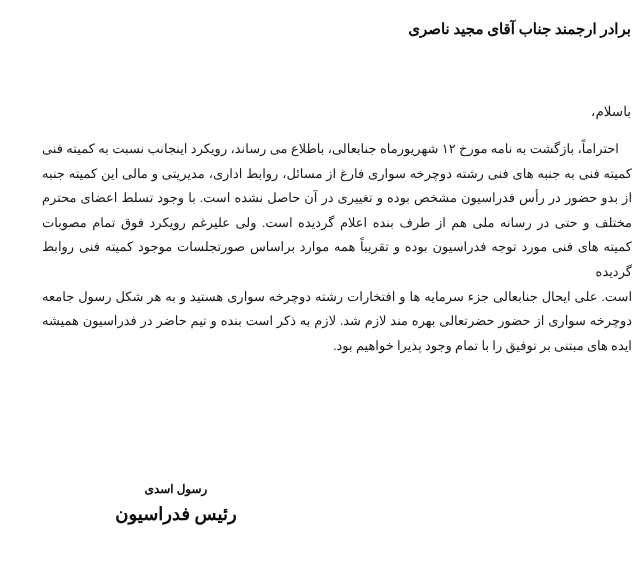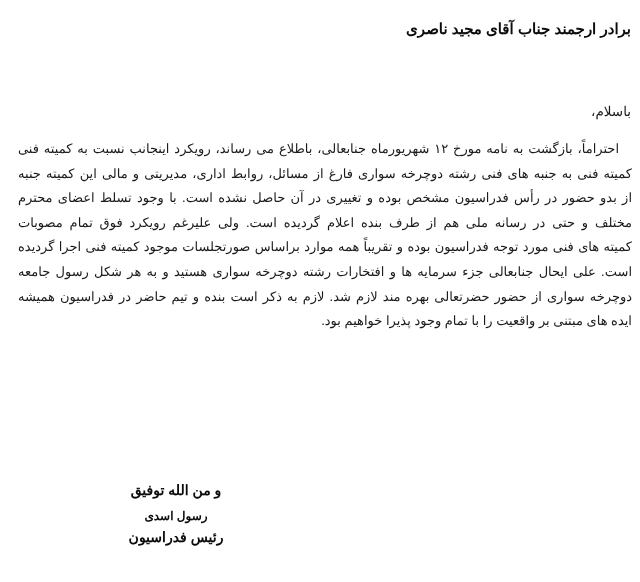--- a/index.html
+++ b/index.html
@@ -7,21 +7,21 @@
     padding: 0;
     background: #ffffff;
   }
   .page {
     position: relative;
     width: 640px;
     height: 582px;
     background: #ffffff;
     color: #000000;
     direction: rtl;
-    font-family: Liberation Sans, sans-serif;
+    font-family: Liberation Serif, serif;
     overflow: hidden;
   }
   .letter-title {
     position: absolute;
     top: 20px;
     right: 9px;
     left: 17px;
     margin: 0;
     text-align: right;
     font-size: 15px;
@@ -45,20 +45,21 @@
     left: 18px;
   }
   .body-line {
     font-size: 13px;
     line-height: 24.6px;
     color: #1a1a1c;
     text-align: justify;
     text-align-last: justify;
     -moz-text-align-last: justify;
     white-space: normal;
+    margin-left: 24px;
   }
   .body-line.first {
     margin-right: 13px;
   }
   .body-line.last {
     text-align-last: right;
     -moz-text-align-last: right;
   }
   .signature-block {
     position: absolute;
@@ -73,44 +74,43 @@
     color: #0b0b0d;
     margin-bottom: 11px;
   }
   .sig-name {
     font-size: 12px;
     font-weight: bold;
     color: #0b0b0d;
     margin-bottom: 6px;
   }
   .sig-title {
-    font-size: 14px;
+    font-size: 18px;
     font-weight: bold;
     color: #0b0b0d;
   }
 </style>
 </head>
 <body>
 
 <div class="page">
 
   <h1 class="letter-title">برادر ارجمند جناب آقای مجید ناصری</h1>
 
   <p class="salutation">باسلام،</p>
 
   <div class="letter-body">
     <div class="body-line first">احتراماً، بازگشت به نامه مورخ ۱۲ شهریورماه جنابعالی، باطلاع می رساند، رویکرد اینجانب نسبت به کمیته فنی</div>
     <div class="body-line">کمیته فنی به جنبه های فنی رشته دوچرخه سواری فارغ از مسائل، روابط اداری، مدیریتی و مالی این کمیته جنبه</div>
     <div class="body-line">از بدو حضور در رأس فدراسیون مشخص بوده و تغییری در آن حاصل نشده است. با وجود تسلط اعضای محترم</div>
     <div class="body-line">مختلف و حتی در رسانه ملی هم از طرف بنده اعلام گردیده است. ولی علیرغم رویکرد فوق تمام مصوبات</div>
-    <div class="body-line">کمیته های فنی مورد توجه فدراسیون بوده و تقریباً همه موارد براساس صورتجلسات موجود کمیته فنی اجرا گردیده</div>
+    <div class="body-line">کمیته های فنی مورد توجه فدراسیون بوده و تقریباً همه موارد براساس صورتجلسات موجود کمیته فنی روابط گردیده</div>
     <div class="body-line">است. علی ایحال جنابعالی جزء سرمایه ها و افتخارات رشته دوچرخه سواری هستید و به هر شکل رسول جامعه</div>
     <div class="body-line">دوچرخه سواری از حضور حضرتعالی بهره مند لازم شد. لازم به ذکر است بنده و تیم حاضر در فدراسیون همیشه</div>
-    <div class="body-line last">ایده های مبتنی بر واقعیت را با تمام وجود پذیرا خواهیم بود.</div>
+    <div class="body-line last">ایده های مبتنی بر توفیق را با تمام وجود پذیرا خواهیم بود.</div>
   </div>
 
   <div class="signature-block">
-    <div class="closing-phrase">و من الله توفیق</div>
     <div class="sig-name">رسول اسدی</div>
     <div class="sig-title">رئیس فدراسیون</div>
   </div>
 
 </div>
 
 </body></html>

